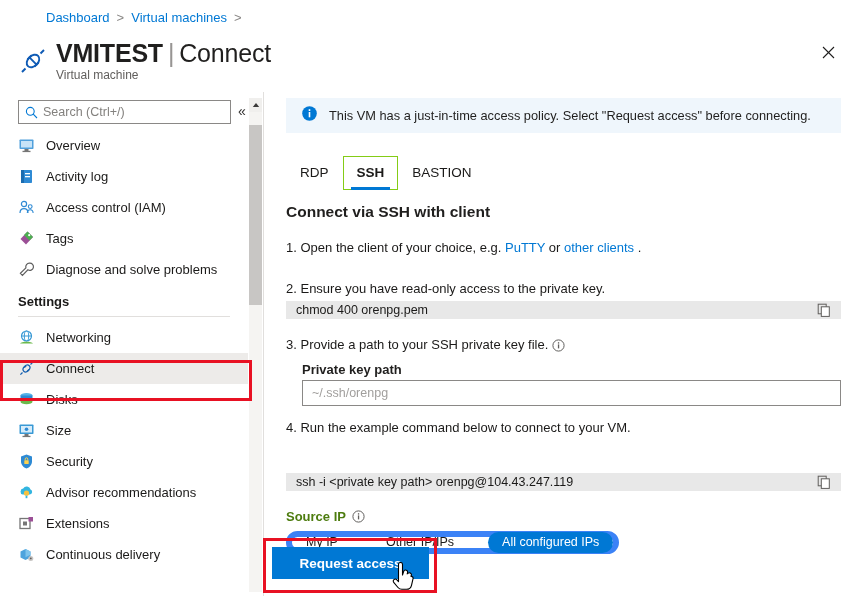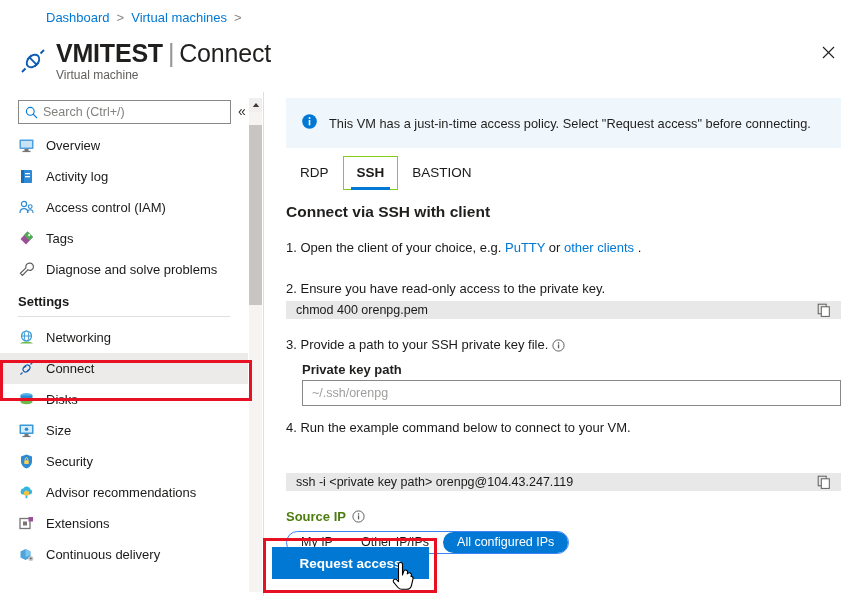--- a/index.html
+++ b/index.html
@@ -103,21 +103,21 @@
   }
   #annot-connect { left: 0px; top: 360px; width: 252px; height: 41px; }
   #annot-request { left: 263px; top: 538px; width: 174px; height: 55px; }
 
   
   .right {
     position: absolute; left: 264px; top: 92px; right: 0; bottom: 0;
     background: #fff; padding: 0;
   }
   .info-banner {
-    position: absolute; left: 22px; top: 6px; right: 11px; height: 50px;
+    position: absolute; left: 22px; top: 6px; right: 11px; height: 35px;
     background: #eff6fc; display: flex; align-items: center; gap: 11px;
     padding: 0 15px;
   }
   .info-banner .txt { font-size: 12.8px; color: #201f1e; }
 
   .tabs {
     position: absolute; left: 22px; top: 64px;
     display: flex; align-items: stretch; gap: 0;
   }
   .tab {
@@ -164,23 +164,24 @@
   }
   .text-input::placeholder { color: #a19f9d; }
 
   .srcip-label {
     position: absolute; left: 22px; top: 417px;
     font-size: 13px; font-weight: 700; color: #4d7c0f;
     display: flex; align-items: center; gap: 6px;
   }
   .pill-group {
     position: absolute; left: 22px; top: 439px; height: 23px;
-    border: 1px solid #3b82f6; border-radius: 12px;
+    border: 6px solid #3b82f6; border-radius: 12px;
     display: flex; align-items: center; padding: 0;
     background: #fff;
+    gap: 20px;
   }
   .pill {
     font-size: 12.5px; color: #1b1a19; padding: 3px 14px;
     border-radius: 11px; cursor: pointer; white-space: nowrap; line-height: 15px;
   }
   .pill.active { background: #0078d4; color: #fff; }
 
   .primary-btn {
     position: absolute; left: 272px; top: 547px; width: 157px; height: 32px;
     background: #0078d4; color: #fff; border: none;

